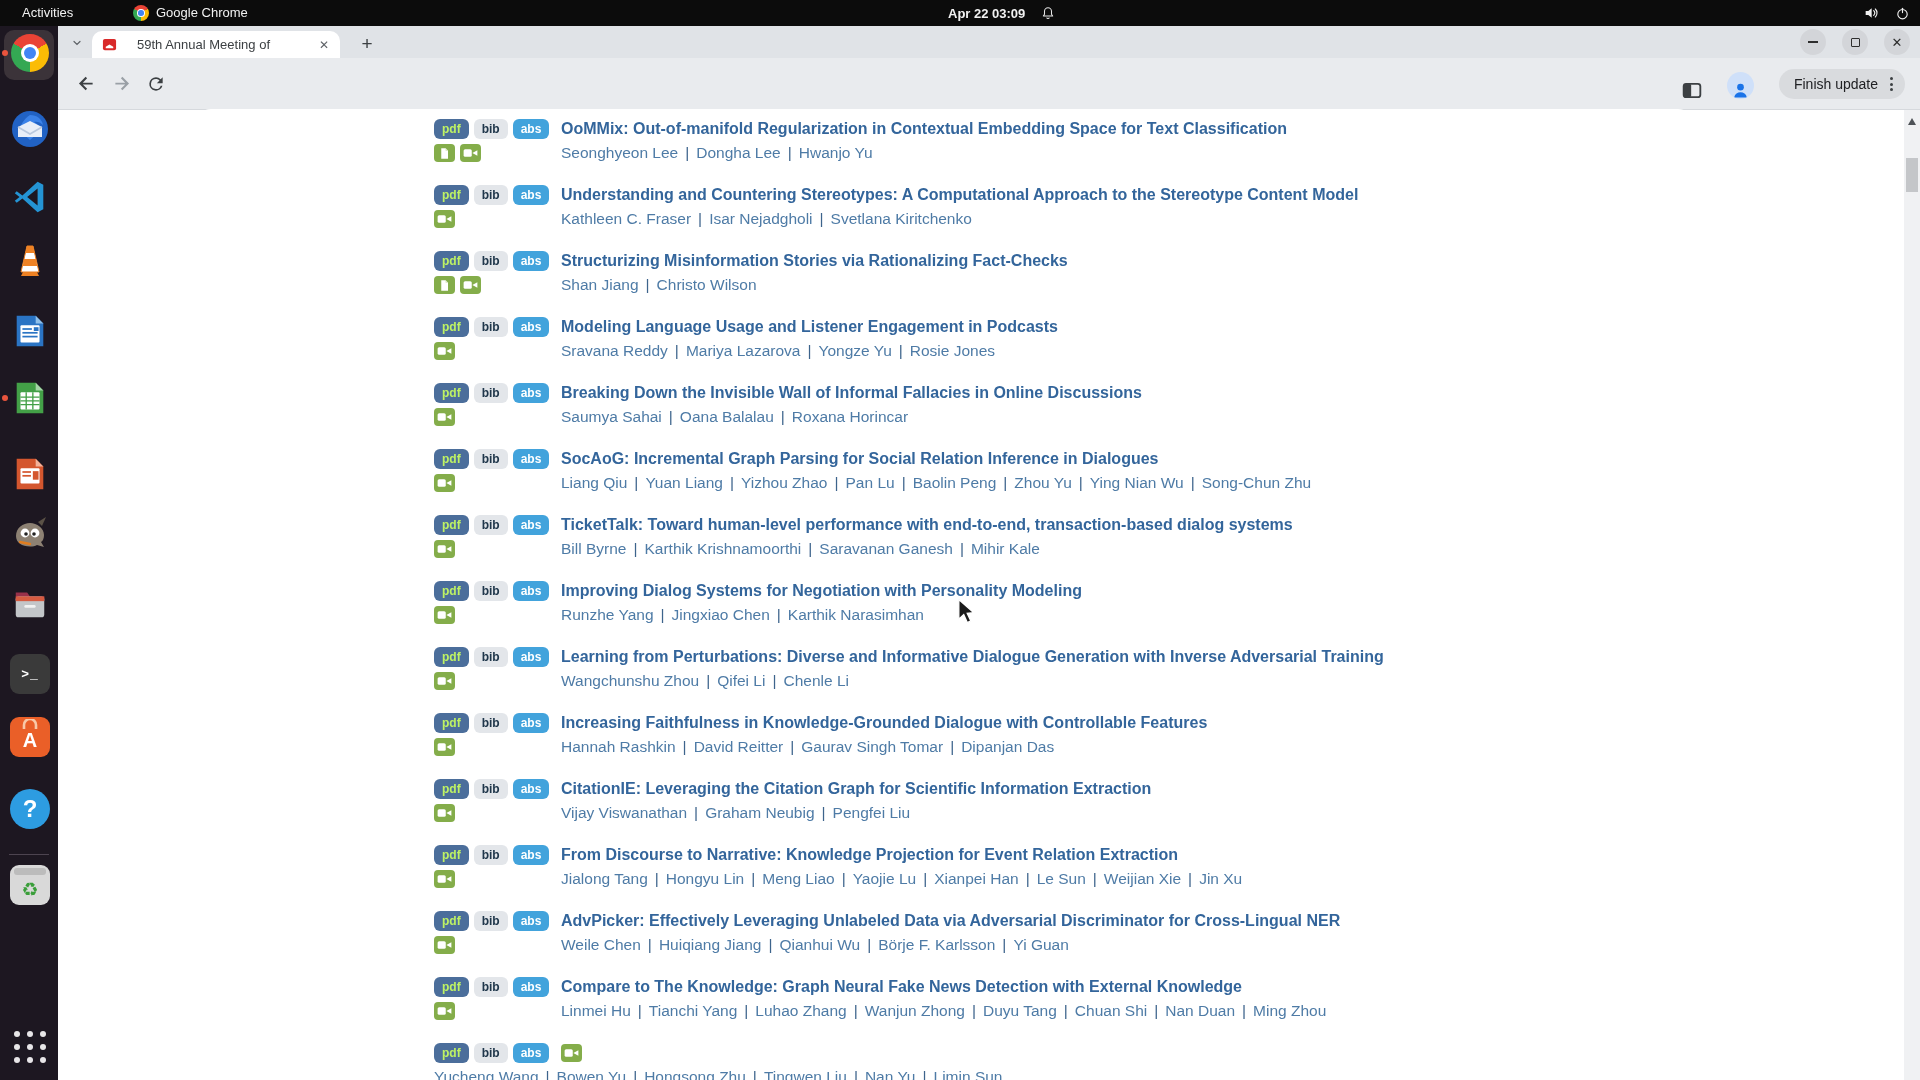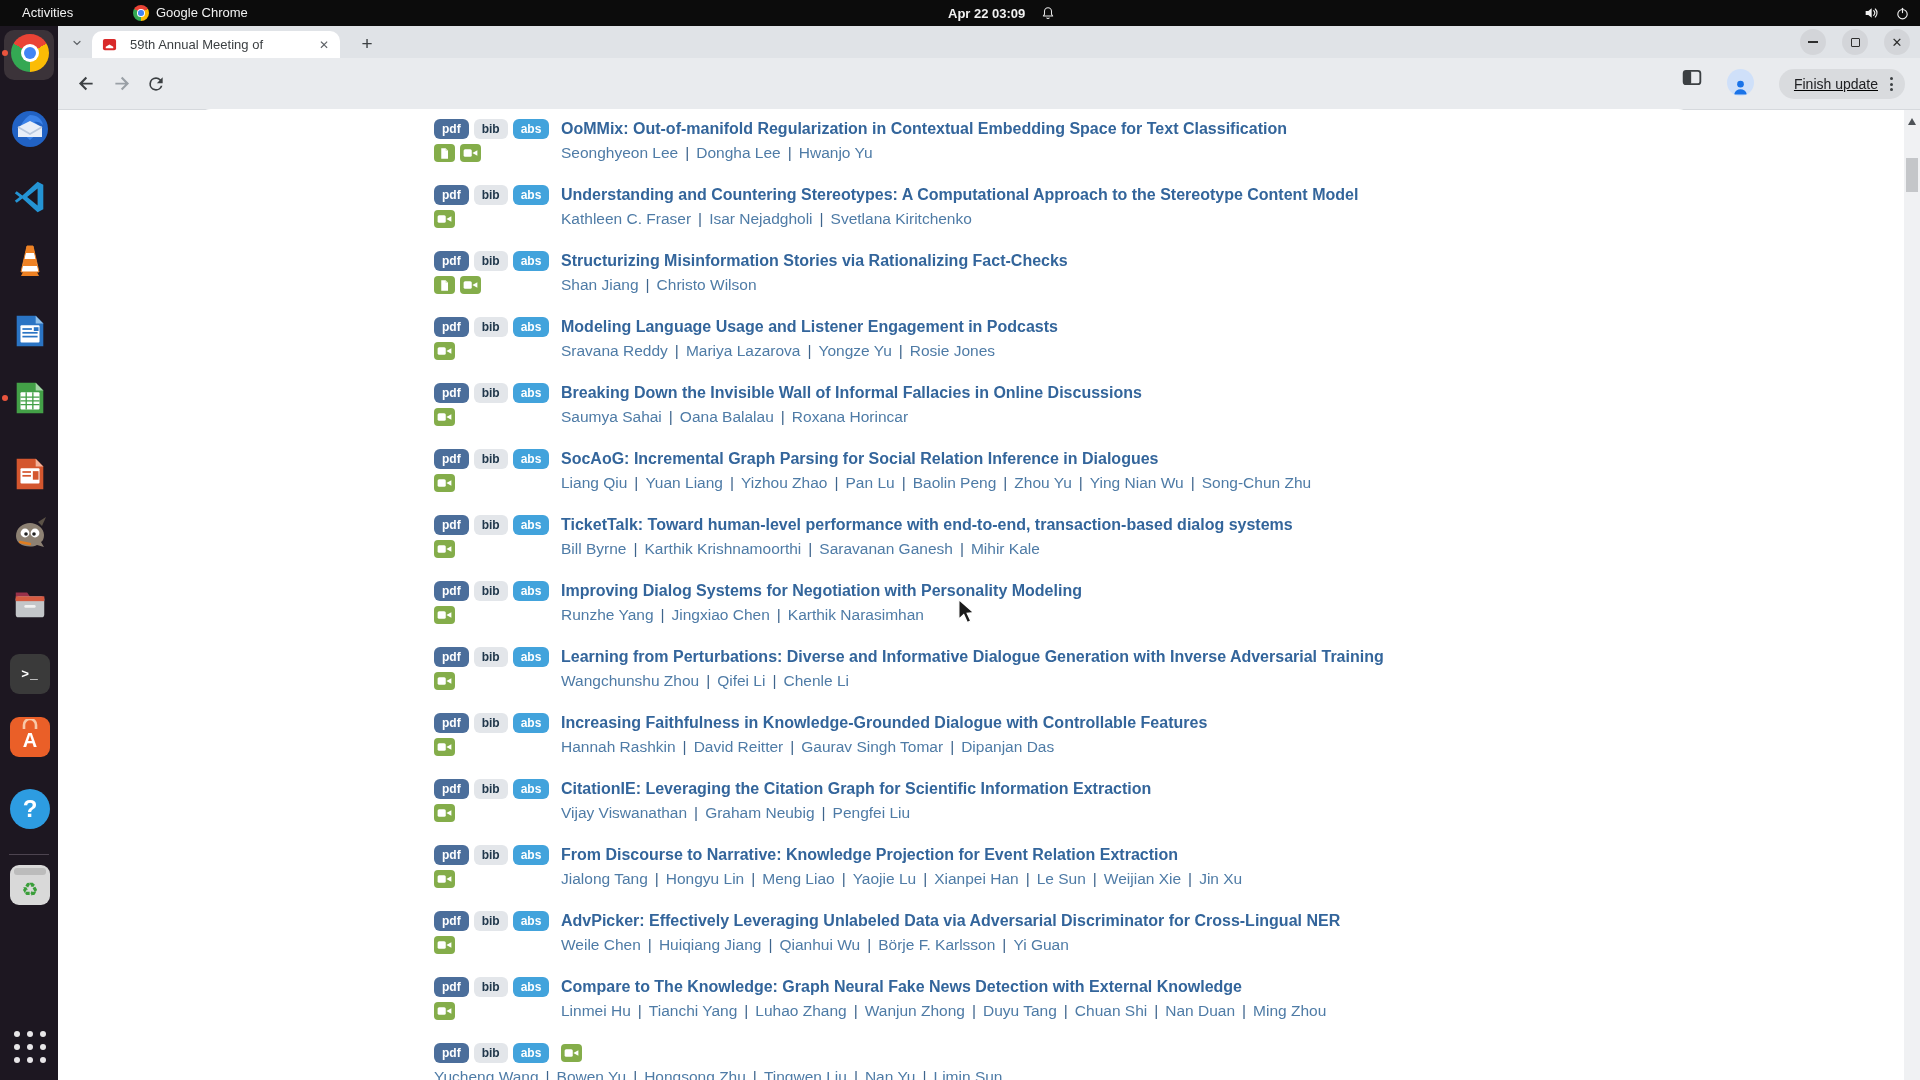--- a/index.html
+++ b/index.html
@@ -36,21 +36,21 @@
   .grid9 span { width:6px; height:6px; border-radius:50%; background:#e8e6e8; }
 
   
   .window { position:absolute; left:58px; top:26px; width:1862px; height:1054px; background:#fff; }
 
   
   .tabstrip { position:absolute; left:0; top:0; width:100%; height:32px; background:var(--tabstrip_bg); }
   .tab-search { position:absolute; left:10px; top:8px; width:18px; height:18px; display:flex; align-items:center; justify-content:center; }
   .tab { position:absolute; left:34px; top:5px; width:248px; height:27px; background:#fff;
     border-radius:10px 10px 0 0; display:flex; align-items:center; padding:0 8px 0 10px; }
-  .tab-title { flex:1; font-size:13px; color:#3c4043; white-space:nowrap; overflow:hidden; margin-left:13px;
+  .tab-title { flex:1; font-size:13px; color:#3c4043; white-space:nowrap; overflow:hidden; margin-left:20px;
     -webkit-mask-image:linear-gradient(90deg,#000 85%,transparent); mask-image:linear-gradient(90deg,#000 85%,transparent); }
   .tab-close { width:16px; height:16px; border-radius:50%; display:flex; align-items:center; justify-content:center;
     color:#5f6368; font-size:12px; }
   .newtab { position:absolute; left:296px; top:5px; width:26px; height:26px; border-radius:50%;
     display:flex; align-items:center; justify-content:center; color:#3c4043; font-size:19px; font-weight:400; }
   .winctl { position:absolute; right:10px; top:3px; display:flex; gap:16px; }
   .winctl .ctl { width:26px; height:26px; border-radius:50%; background:#d3d5d9; display:flex;
     align-items:center; justify-content:center; color:#2e2e2e; }
   .ctl .min-bar { width:10px; height:2px; background:#2e2e2e; }
   .ctl .restore { width:9px; height:9px; border:1.6px solid #2e2e2e; border-radius:1px; }
@@ -58,35 +58,35 @@
 
   
   .toolbar { position:absolute; left:0; top:32px; width:100%; height:52px; background:var(--toolbar_bg);
     border-bottom:1px solid #d6d9dd; display:flex; align-items:center; }
   .navbtns { display:flex; align-items:center; gap:14px; padding-left:18px; }
   .omnibox { position:absolute; left:138px; top:11px; width:1497px; height:30px; background:var(--omnibox_bg);
     border-radius:15px; display:flex; align-items:center; padding:0 10px 0 14px;margin-top:40px; }
   .urltext { font-size:14.5px; margin-left:12px; flex:1; white-space:nowrap; overflow:hidden; }
   .urltext .host { color:var(--url_host); }
   .urltext .path { color:var(--url_path); }
-  .tool-right { position:absolute; right:15px; top:11px; height:30px; display:flex; align-items:flex-start; gap:25px;text-decoration:underline; }
+  .tool-right { position:absolute; right:15px; top:11px; height:30px; display:flex; align-items:flex-end; gap:25px; }
   .avatar { width:27px; height:27px; border-radius:50%; background:#cfe0f9; display:flex; align-items:flex-end; justify-content:center; overflow:hidden; }
   .update-pill { height:30px; background:var(--update_pill); border-radius:15px; display:flex; align-items:center;
     gap:9px; padding:0 9px 0 15px; font-size:14px; color:#202124; }
   .kebab { display:flex; flex-direction:column; gap:2.5px; padding:0 3px; }
   .kebab span { width:3px; height:3px; border-radius:50%; background:#3c4043; }
 
   
   .content { position:absolute; left:0; top:84px; width:100%; height:970px; background:var(--page_bg); overflow:hidden; }
   .papers { position:absolute; left:376px; top:8px; right:30px; }
   .paper { display:grid; grid-template-columns:127px 1fr; grid-auto-rows:22px; row-gap:2px; margin-bottom:20px; }
   .links { display:flex; gap:5px; align-items:center; }
   .btn { display:inline-flex; align-items:center; height:20px; border-radius:6px; padding:0 8px;
     font-size:12px; font-weight:bold; line-height:1; }
-  .btn.pdf { background:var(--pdf_button); color:#ffffff; }
+  .btn.pdf { background:var(--pdf_button); color:#bef264; }
   .btn.bib { background:var(--bib_button); color:#20374b; }
   .btn.abs { background:var(--abs_button); color:#fff; }
   .gicons { display:flex; gap:5px; align-items:center; }
   .gicon { width:21px; height:18px; border-radius:4px; background:var(--attachment_green);
     display:flex; align-items:center; justify-content:center; }
   .title { font-size:16px; font-weight:bold; color:var(--title_link); white-space:nowrap; align-self:center; cursor:pointer; }
   .authors { font-size:15.5px; color:var(--author_link); white-space:nowrap; align-self:center; }
   .authors .author { cursor:pointer; }
   .authors .sep { color:#3d648c; margin:0 7px; }
 

